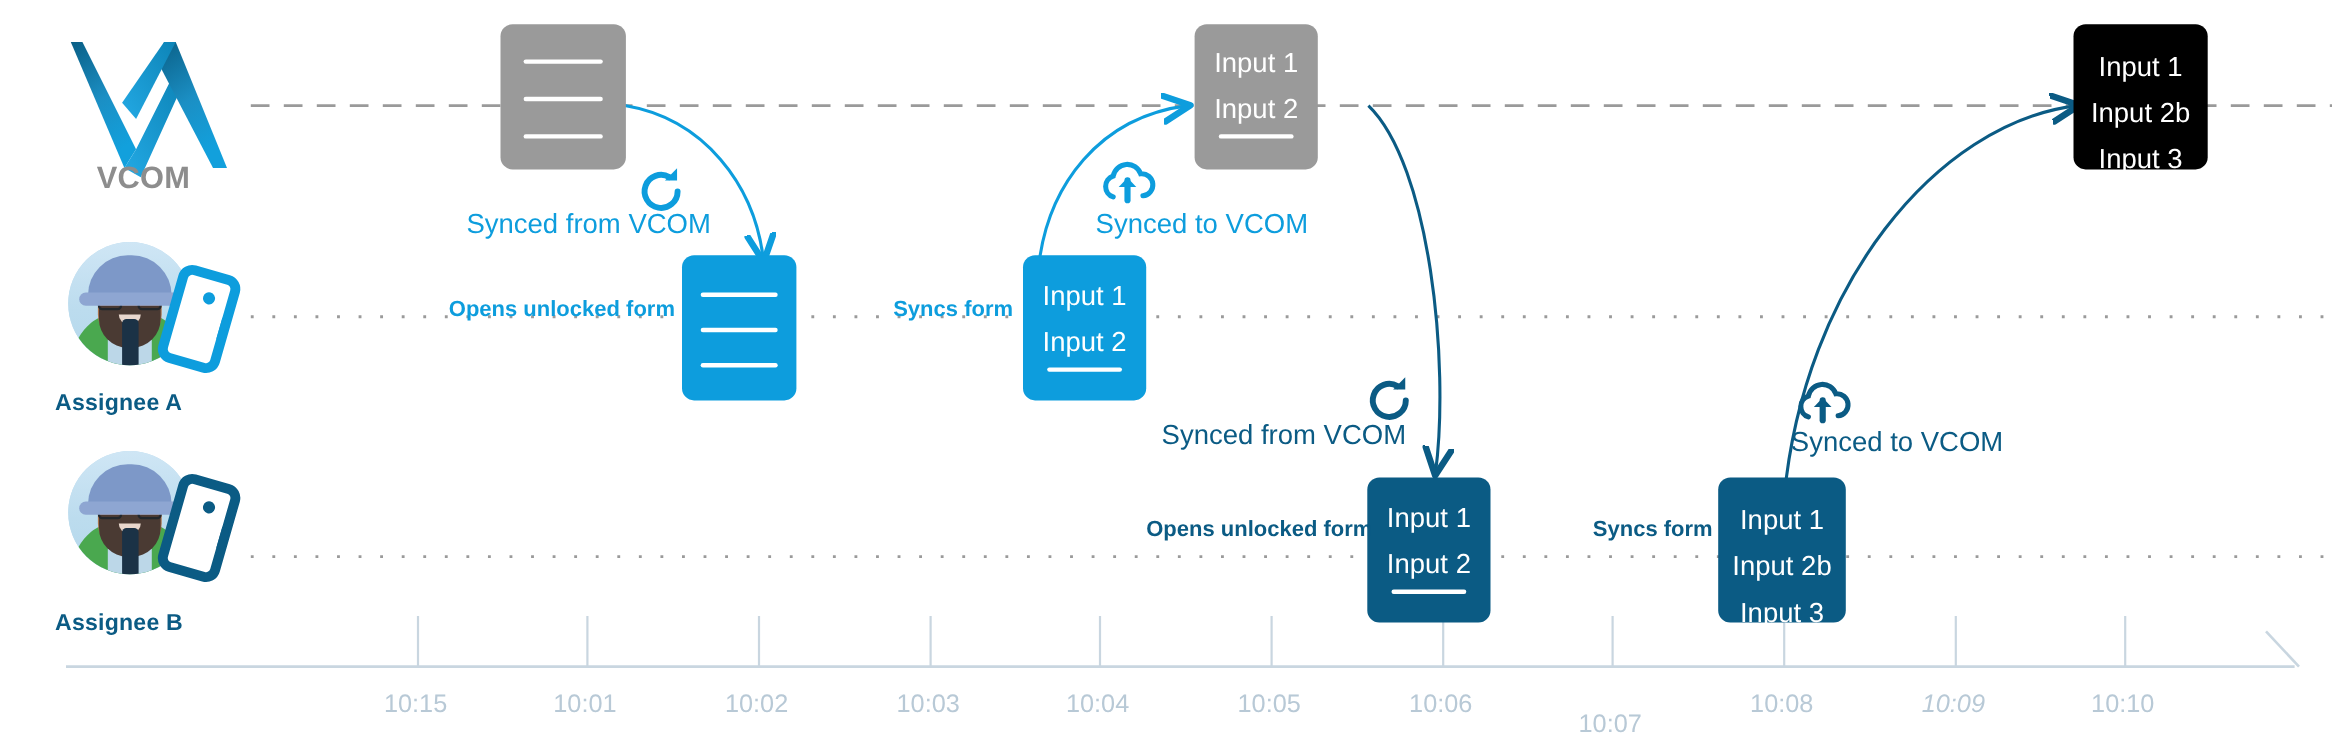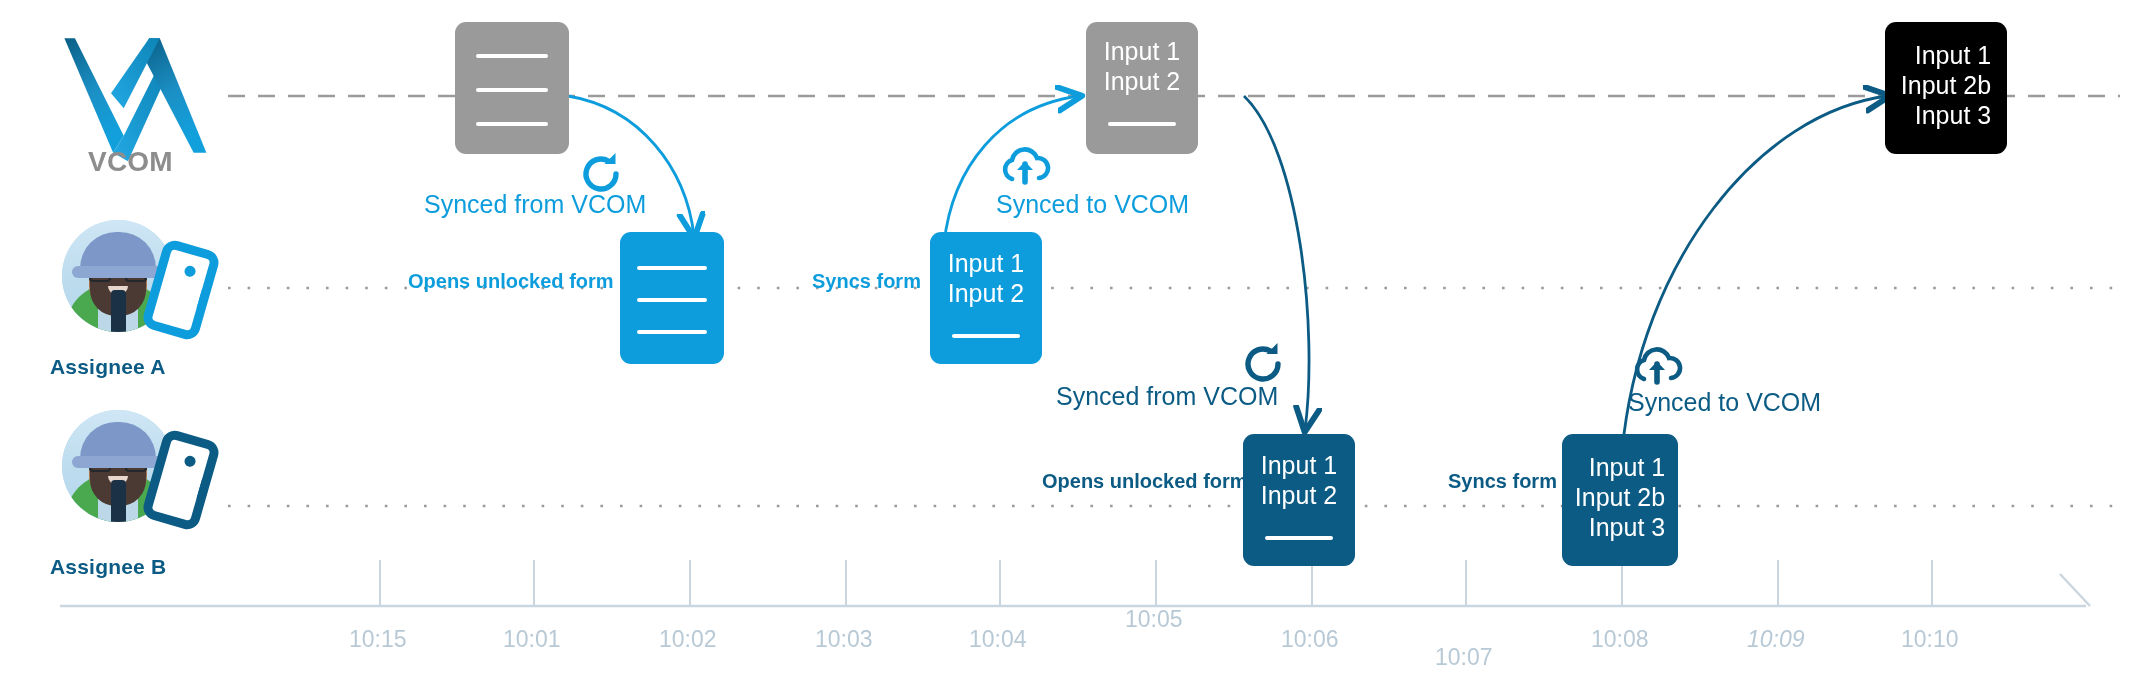--- a/index.html
+++ b/index.html
@@ -35,21 +35,21 @@
                 background:#8ea6d2;border-radius:8px;}
 
   .phone{position:absolute;width:58px;height:92px;border-radius:13px;box-sizing:border-box;background:#fff;}
   .phone .dot{position:absolute;right:11px;top:11px;width:11px;height:11px;border-radius:50%;}
   .phone .btn{position:absolute;right:-7px;top:30px;width:7px;height:20px;border-radius:0 4px 4px 0;}
 
   .card{position:absolute;border-radius:11px;box-sizing:border-box;display:flex;flex-direction:column;
         align-items:center;justify-content:flex-start;color:#fff;}
   .card .lines{position:absolute;left:0;right:0;display:flex;flex-direction:column;align-items:center;}
   .card .ln{height:4px;background:#fff;border-radius:2px;}
-  .card .txt{font-size:25px;line-height:30px;text-align:right;color:#fff;white-space:pre;}
+  .card .txt{font-size:25px;line-height:42px;text-align:center;color:#fff;white-space:pre;}
 
   .ann{position:absolute;font-size:25px;white-space:nowrap;}
   .ann.b{font-weight:bold;font-size:20px;}
 
   .tick{position:absolute;font-size:23px;color:#b8c9d6;white-space:nowrap;}
   .icn{position:absolute;}
 </style>
 </head>
 <body>
 
@@ -248,20 +248,20 @@
     <path d="M29,38 L29,20" stroke="#0b5b84" stroke-width="5.6" stroke-linecap="round"></path>
     <path d="M21,26 L29,17.5 L37,26 Z" fill="#0b5b84"></path>
   </svg>
   <div class="ann" style="left:1628px;top:388px;color:#0b5b84;">Synced to VCOM</div>
 
   <div class="tick" style="left:349px;top:626px;">10:15</div>
   <div class="tick" style="left:503px;top:626px;">10:01</div>
   <div class="tick" style="left:659px;top:626px;">10:02</div>
   <div class="tick" style="left:815px;top:626px;">10:03</div>
   <div class="tick" style="left:969px;top:626px;">10:04</div>
-  <div class="tick" style="left:1125px;top:606px;">10:05</div>
+  <div class="tick" style="left:1125px;top:626px;">10:05</div>
   <div class="tick" style="left:1281px;top:626px;">10:06</div>
   <div class="tick" style="left:1435px;top:644px;">10:07</div>
   <div class="tick" style="left:1591px;top:626px;">10:08</div>
   <div class="tick" style="left:1747px;top:626px;font-style:italic;">10:09</div>
   <div class="tick" style="left:1901px;top:626px;">10:10</div>
 
 </div>
 
 </body></html>

